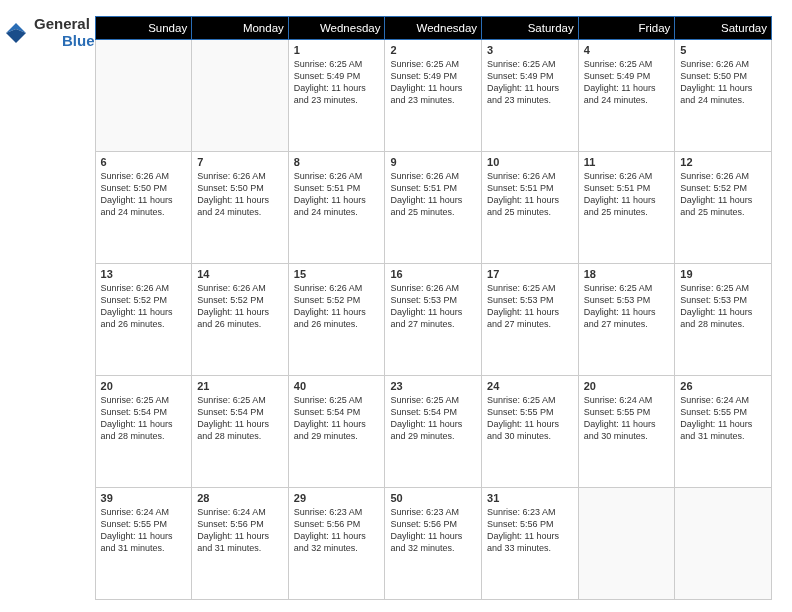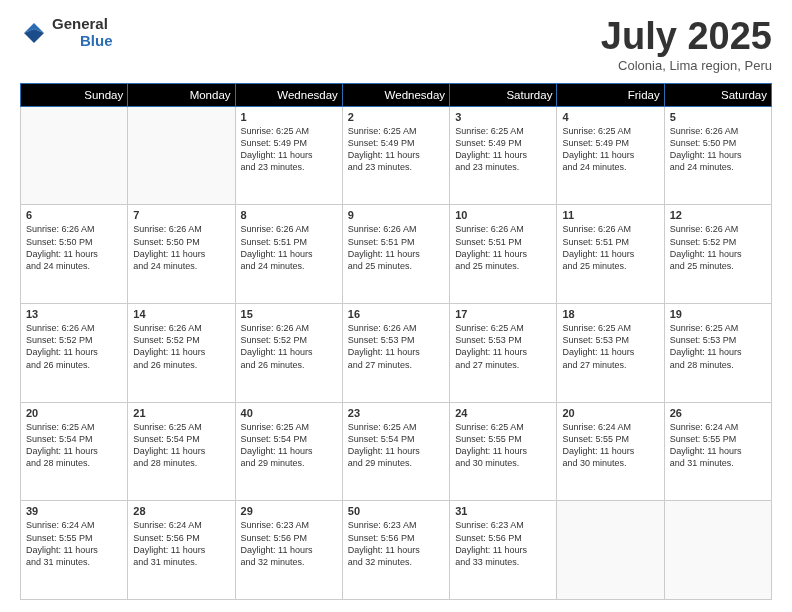--- a/index.html
+++ b/index.html
@@ -6,23 +6,22 @@
     body {
       font-family: Arial, sans-serif;
       background: #fff;
       width: 792px;
       height: 612px;
       overflow: hidden;
     }
     .page {
       width: 792px;
       height: 612px;
-      padding: 16px 20px 12px 20px;
+      padding: 16px 20px 12px 2px;
       display: flex;
-      flex-direction: column;
     }
     .header {
       display: flex;
       align-items: flex-start;
       justify-content: space-between;
       margin-bottom: 10px;
     }
     .logo {
       display: flex;
       align-items: center;
@@ -108,24 +107,20 @@
   <div class="header">
     <div class="logo">
       <svg class="logo-icon" viewBox="0 0 28 28" xmlns="http://www.w3.org/2000/svg">
         <polygon points="14,4 24,14 14,10 4,14" fill="#2a6db5"></polygon>
         <polygon points="14,10 24,14 14,24 4,14" fill="#1a4d8a"></polygon>
       </svg>
       <div class="logo-text">
         <span class="logo-general">General</span>
         <span class="logo-blue">Blue</span>
       </div>
-    </div>
-    <div class="title-block">
-      <div class="month-title">July 2025</div>
-      <div class="subtitle">Colonia, Lima region, Peru</div>
     </div>
   </div>
 
   <table class="calendar">
     <thead>
       <tr>
         <th>Sunday</th>
         <th>Monday</th>
         <th>Wednesday</th>
         <th>Wednesday</th>

